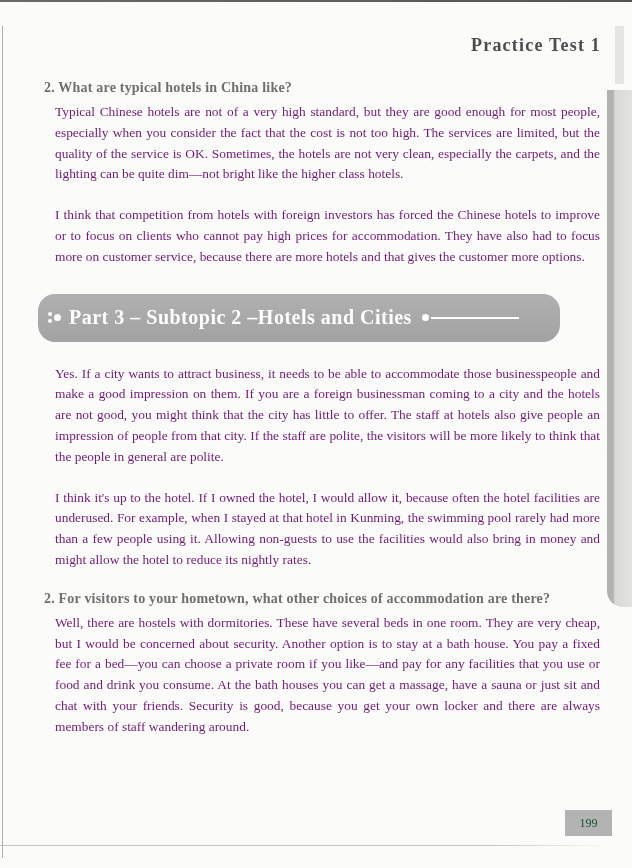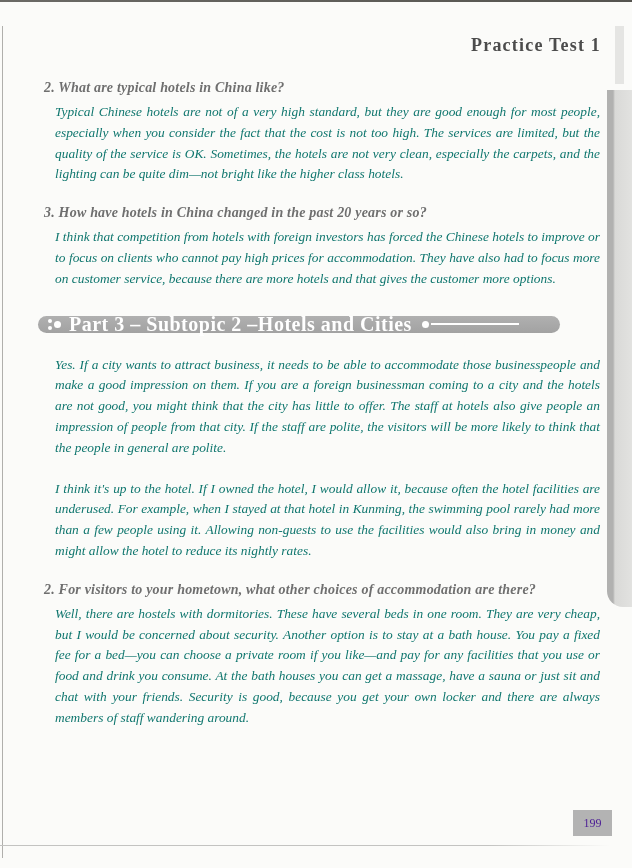--- a/index.html
+++ b/index.html
@@ -38,32 +38,32 @@
   
   .header-title {
     position: absolute; top: 35px; right: 31px;
     font-size: 18px; font-weight: bold; color: #4c4c4c;
     letter-spacing: 1.2px;
   }
   
   .content {
     position: absolute; top: 80px; left: 44px; width: 556px;
   }
-  .qa { margin-bottom: 20px; font-style: italic; }
+  .qa { margin-bottom: 20px; }
   .q-heading {
     font-size: 14px; font-weight: bold; color: #6f6f6f;
     margin-bottom: 6px; letter-spacing: 0.2px;
   }
   .q-answer {
-    font-size: 13.4px; color: #0f766e; line-height: 20.8px;
+    font-size: 13.4px; color: #701a75; line-height: 20.8px;
     text-align: justify; padding-left: 11px;
   }
   
   .banner {
-    width: 522px; height: 17px;
+    width: 522px; height: 48px;
     margin: 26px 0 22px -6px;
     background: linear-gradient(to bottom, #b0b0b0, #a2a2a2);
     border-radius: 17px;
     display: flex; align-items: center;
     padding: 0 14px 0 10px;
   }
   .banner-dots {
     display: inline-flex; align-items: center; margin-right: 8px;
   }
   .dots-col { display: flex; flex-direction: column; margin-right: 2px; }
@@ -76,23 +76,23 @@
   .banner-bullet {
     width: 7px; height: 7px; border-radius: 50%; background: #fff;
     margin-left: 10px; flex-shrink: 0;
   }
   .banner-rule {
     width: 88px; height: 2px; background: #fff; margin-left: 2px; flex-shrink: 0;
   }
   
   .page-badge {
     position: absolute; top: 810px; right: 20px;
-    width: 39px; height: 26px;
+    width: 47px; height: 26px;
     background: #b3b3b3;
-    color: #4c1d95; font-size: 12px;
+    color: #14532d; font-size: 12px;
     display: flex; align-items: center; justify-content: center;
   }
 </style>
 </head>
 <body>
 
 <div class="page">
 
   <div class="top-edge-line"></div>
   <div class="left-edge-line"></div>
@@ -102,21 +102,20 @@
   <div class="header-title">Practice Test 1</div>
 
   <div class="content">
 
     <div class="qa">
       <div class="q-heading">2. What are typical hotels in China like?</div>
       <div class="q-answer">Typical Chinese hotels are not of a very high standard, but they are good enough for most people, especially when you consider the fact that the cost is not too high. The services are limited, but the quality of the service is OK. Sometimes, the hotels are not very clean, especially the carpets, and the lighting can be quite dim—not bright like the higher class hotels.</div>
     </div>
 
     <div class="qa">
-      <div class="q-heading">3. How have hotels in China changed in the past 20 years or so?</div>
       <div class="q-answer">I think that competition from hotels with foreign investors has forced the Chinese hotels to improve or to focus on clients who cannot pay high prices for accommodation. They have also had to focus more on customer service, because there are more hotels and that gives the customer more options.</div>
     </div>
 
     <div class="banner">
       <span class="banner-dots">
         <span class="dots-col">
           <span class="dot-sm"></span>
           <span class="dot-sm"></span>
         </span>
         <span class="dot-lg"></span>

